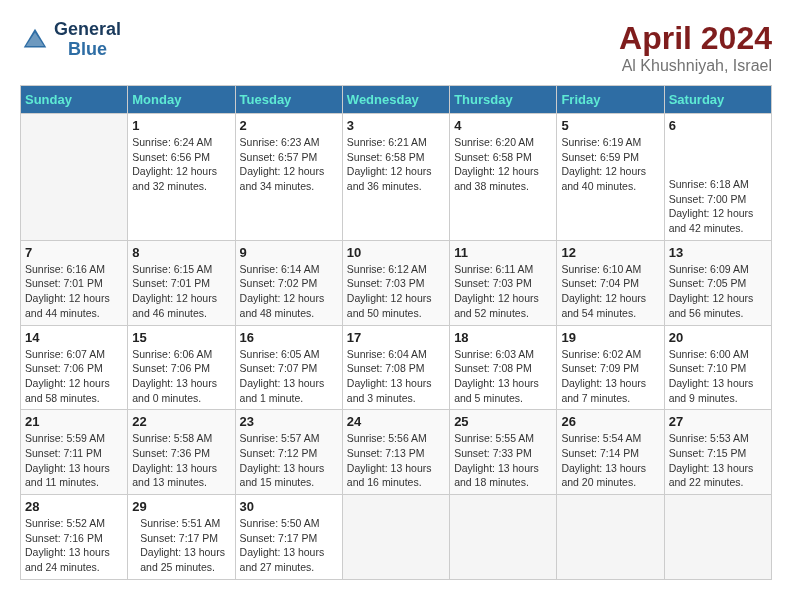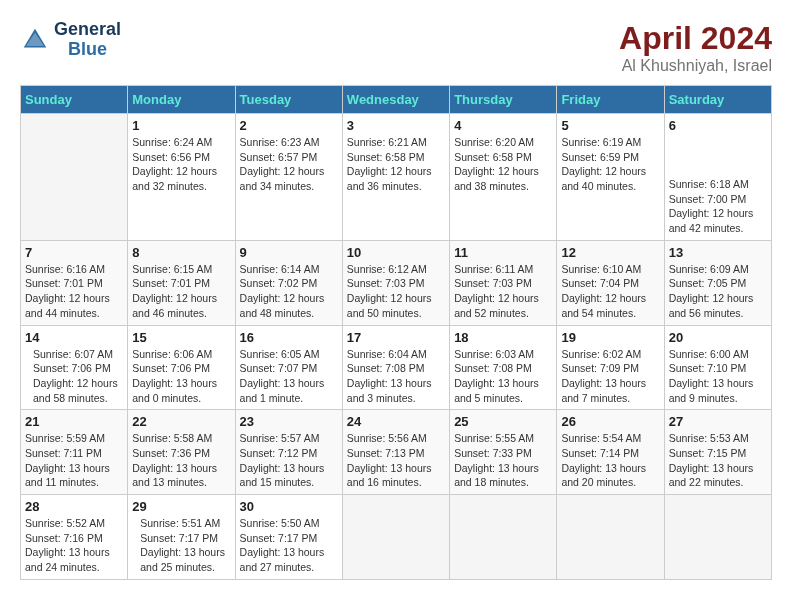--- a/index.html
+++ b/index.html
@@ -213,21 +213,21 @@
           <div class="day-num">13</div>
           <div class="day-info" style="white-space: pre-line;">Sunrise: 6:09 AM
 Sunset: 7:05 PM
 Daylight: 12 hours
 and 56 minutes.</div>
         </td>
       </tr>
       <tr>
         <td>
           <div class="day-num">14</div>
-          <div class="day-info" style="white-space: pre-line; margin-left: 8px;">Sunrise: 6:07 AM
+          <div class="day-info" style="white-space: pre-line;">Sunrise: 6:07 AM
 Sunset: 7:06 PM
 Daylight: 12 hours
 and 58 minutes.</div>
         </td>
         <td>
           <div class="day-num">15</div>
           <div class="day-info" style="white-space: pre-line;">Sunrise: 6:06 AM
 Sunset: 7:06 PM
 Daylight: 13 hours
 and 0 minutes.</div>

